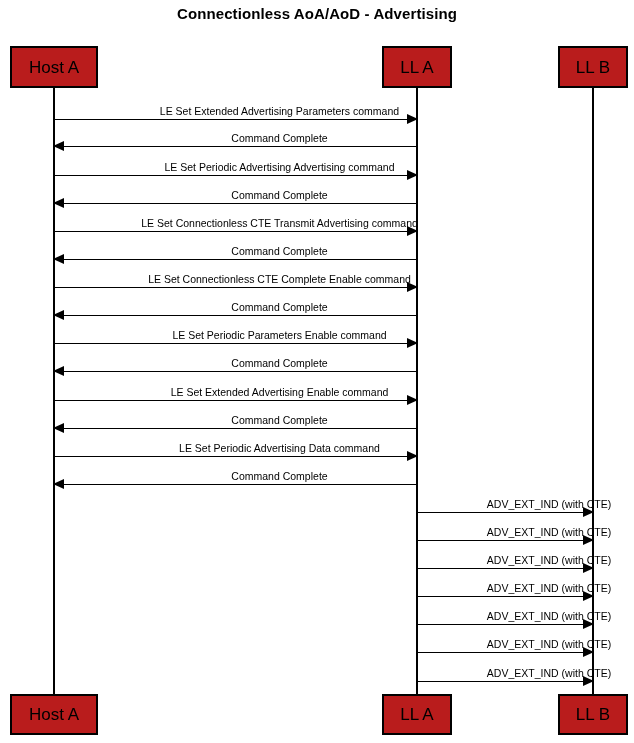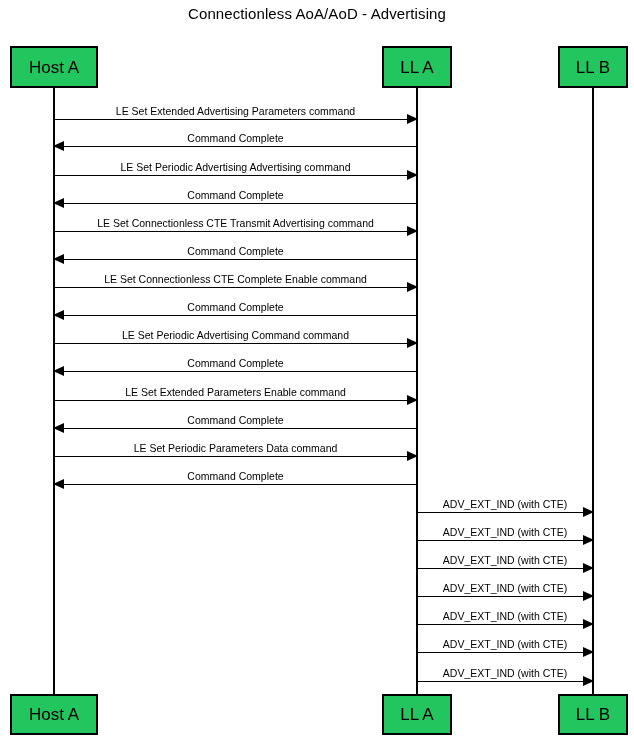--- a/index.html
+++ b/index.html
@@ -18,34 +18,34 @@
     overflow: hidden;
     background: #ffffff;
   }
   .title {
     position: absolute;
     left: 0;
     top: 5px;
     width: 634px;
     text-align: center;
     font-size: 15px;
-    font-weight: normal;
+    font-weight: bold;
     letter-spacing: 0.1px;
     white-space: nowrap;
   }
   .lifeline {
     position: absolute;
     width: 2px;
     background: #000000;
   }
   .actor-box {
     position: absolute;
     box-sizing: border-box;
     border: 2px solid #000000;
-    background: #22c55e;
+    background: #b91c1c;
     display: flex;
     align-items: center;
     justify-content: center;
     font-size: 17px;
     line-height: 1;
     white-space: nowrap;
     z-index: 3;
   }
   .msg {
     position: absolute;
@@ -62,20 +62,21 @@
   .msg-label {
     position: absolute;
     left: 0;
     width: 100%;
     bottom: 2px;
     text-align: center;
     font-size: 10.5px;
     line-height: 12px;
     white-space: nowrap;
     background: transparent;
+    padding-left: 44px;
   }
   .arrowhead {
     position: absolute;
     width: 0;
     height: 0;
     top: -5.5px;
   }
   .arrowhead.right {
     right: -1px;
     border-top: 5.5px solid transparent;
@@ -158,41 +159,41 @@
         <div class="msg-label">LE Set Connectionless CTE Complete Enable command</div>
       </div>
       <div class="msg" style="left: 54px; top: 315px; width: 363px;">
         <div class="msg-line"></div>
         <div class="arrowhead left"></div>
         <div class="msg-label">Command Complete</div>
       </div>
       <div class="msg" style="left: 54px; top: 343px; width: 363px;">
         <div class="msg-line"></div>
         <div class="arrowhead right"></div>
-        <div class="msg-label">LE Set Periodic Advertising Command command</div>
+        <div class="msg-label">LE Set Periodic Parameters Enable command</div>
       </div>
       <div class="msg" style="left: 54px; top: 371px; width: 363px;">
         <div class="msg-line"></div>
         <div class="arrowhead left"></div>
         <div class="msg-label">Command Complete</div>
       </div>
       <div class="msg" style="left: 54px; top: 400px; width: 363px;">
         <div class="msg-line"></div>
         <div class="arrowhead right"></div>
-        <div class="msg-label">LE Set Extended Parameters Enable command</div>
+        <div class="msg-label">LE Set Extended Advertising Enable command</div>
       </div>
       <div class="msg" style="left: 54px; top: 428px; width: 363px;">
         <div class="msg-line"></div>
         <div class="arrowhead left"></div>
         <div class="msg-label">Command Complete</div>
       </div>
       <div class="msg" style="left: 54px; top: 456px; width: 363px;">
         <div class="msg-line"></div>
         <div class="arrowhead right"></div>
-        <div class="msg-label">LE Set Periodic Parameters Data command</div>
+        <div class="msg-label">LE Set Periodic Advertising Data command</div>
       </div>
       <div class="msg" style="left: 54px; top: 484px; width: 363px;">
         <div class="msg-line"></div>
         <div class="arrowhead left"></div>
         <div class="msg-label">Command Complete</div>
       </div>
       <div class="msg" style="left: 417px; top: 512px; width: 176px;">
         <div class="msg-line"></div>
         <div class="arrowhead right"></div>
         <div class="msg-label">ADV_EXT_IND (with CTE)</div>

